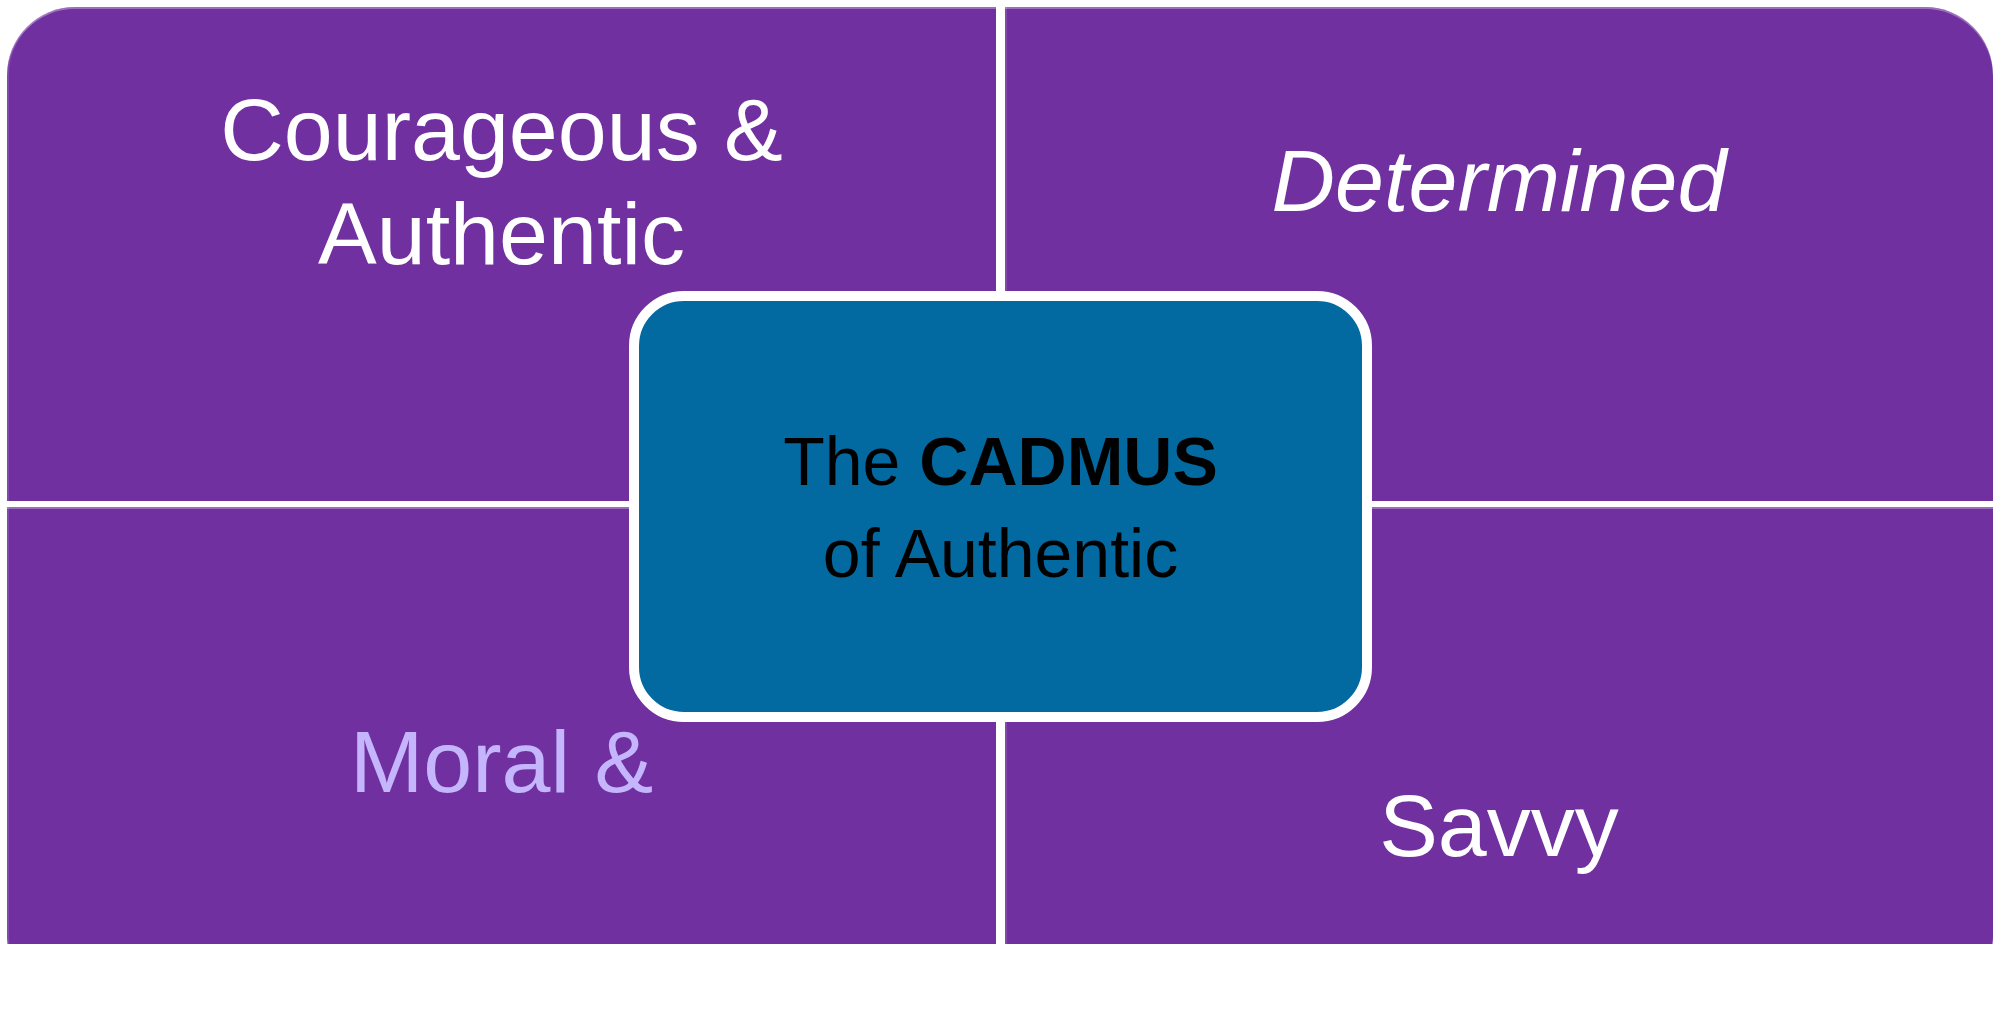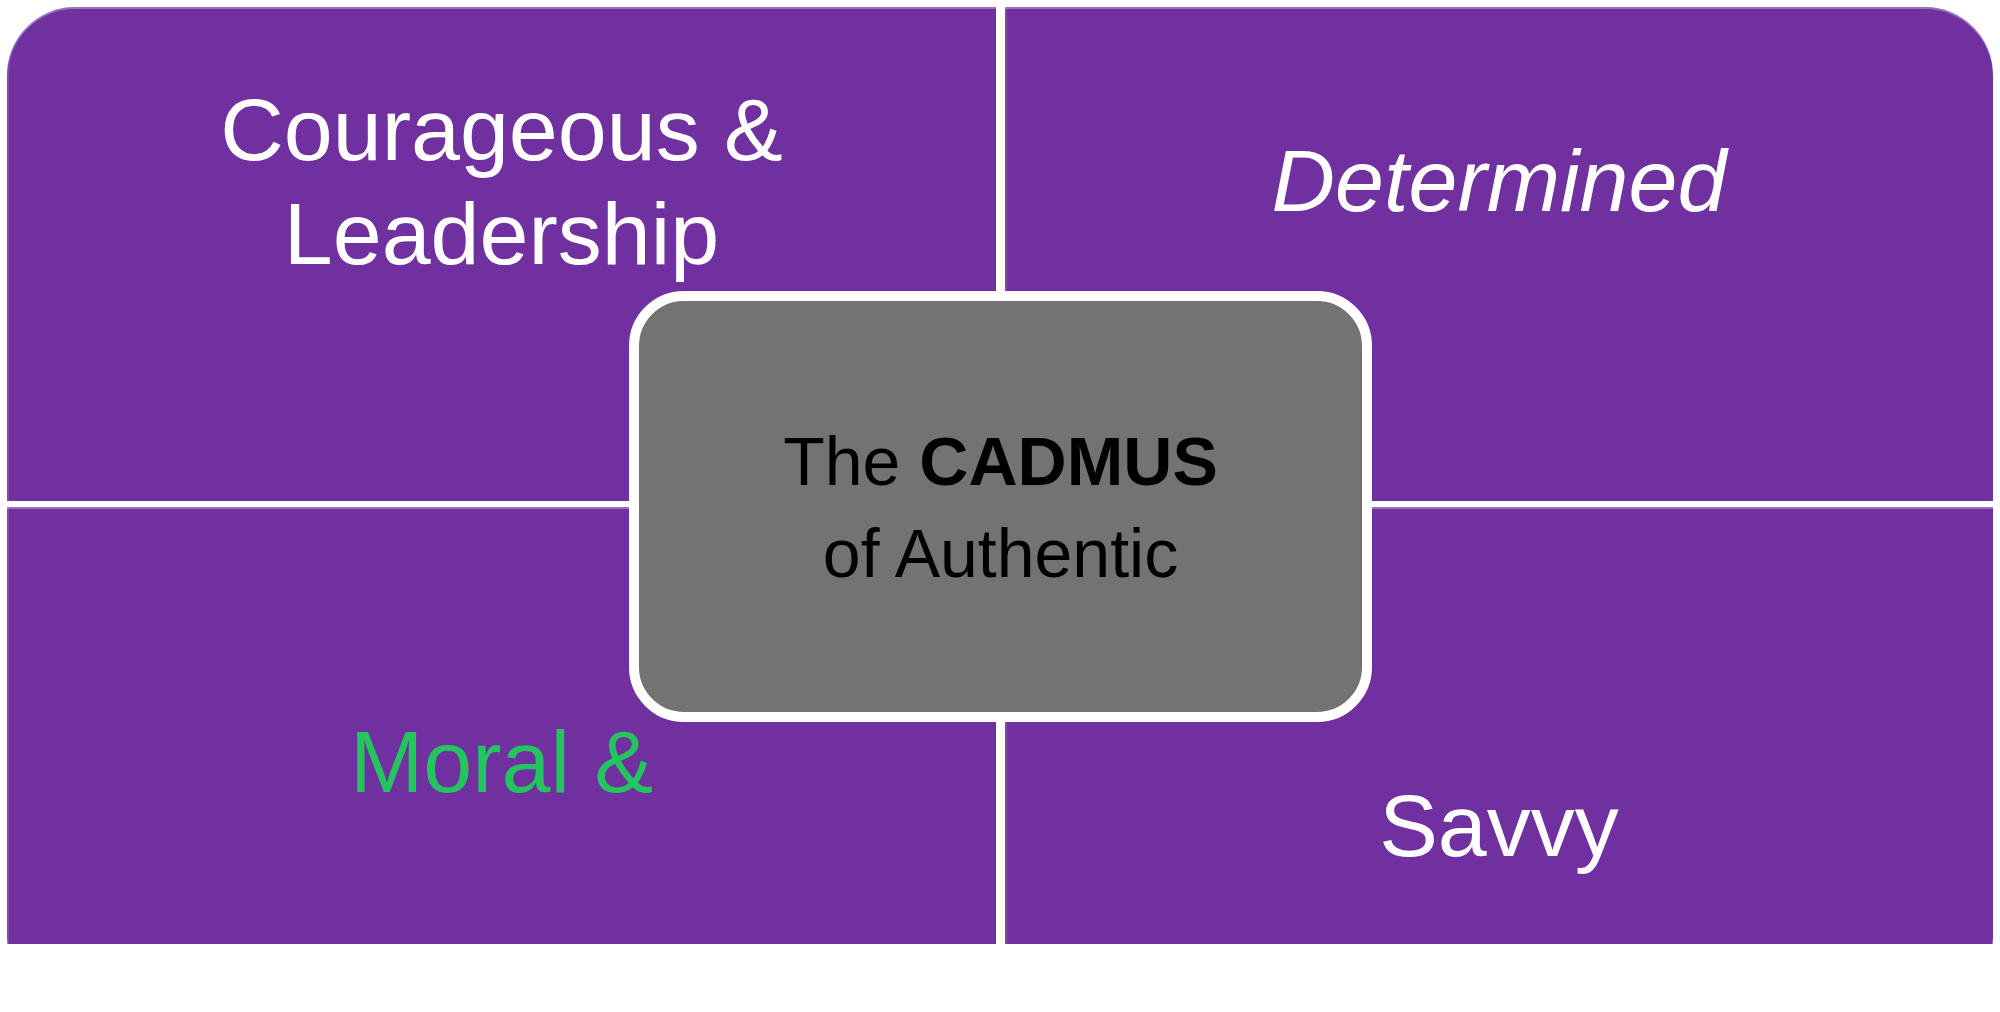--- a/index.html
+++ b/index.html
@@ -66,40 +66,40 @@
   .acronym { font-weight: 700; }
 </style>
 </head>
 <body style="background: rgb(255, 255, 255);">
 
 <div class="canvas">
 
   <div class="panel" id="panel-tl" style="background: rgb(112, 48, 160);">
     <div class="qlabel" id="label-tl" style="color: rgb(255, 255, 255);">
       <span class="line">Courageous &amp;</span>
-      <span class="line">Leadership</span>
+      <span class="line">Authentic</span>
     </div>
   </div>
 
   <div class="panel" id="panel-tr" style="background: rgb(112, 48, 160); font-style: italic;">
     <div class="qlabel" id="label-tr" style="color: rgb(255, 255, 255);">
       <span class="line">Determined</span>
     </div>
   </div>
 
   <div class="panel" id="panel-bl" style="background: rgb(112, 48, 160);">
-    <div class="qlabel" id="label-bl" style="color: #22c55e;">
+    <div class="qlabel" id="label-bl" style="color: #c4b5fd;">
       <span class="line">Moral &amp;</span>
     </div>
   </div>
 
   <div class="panel" id="panel-br" style="background: rgb(112, 48, 160);">
     <div class="qlabel" id="label-br" style="color: rgb(255, 255, 255);">
       <span class="line">Savvy</span>
     </div>
   </div>
 
-  <div class="center-box" style="background: #737373; border-color: rgb(255, 255, 255); color: rgb(0, 0, 0);">
+  <div class="center-box" style="background: #0369a1; border-color: rgb(255, 255, 255); color: rgb(0, 0, 0);">
     <span class="center-line"><span>The </span><span class="acronym">CADMUS</span></span>
     <span class="center-line">of Authentic</span>
   </div>
 
 </div>
 
 </body></html>

